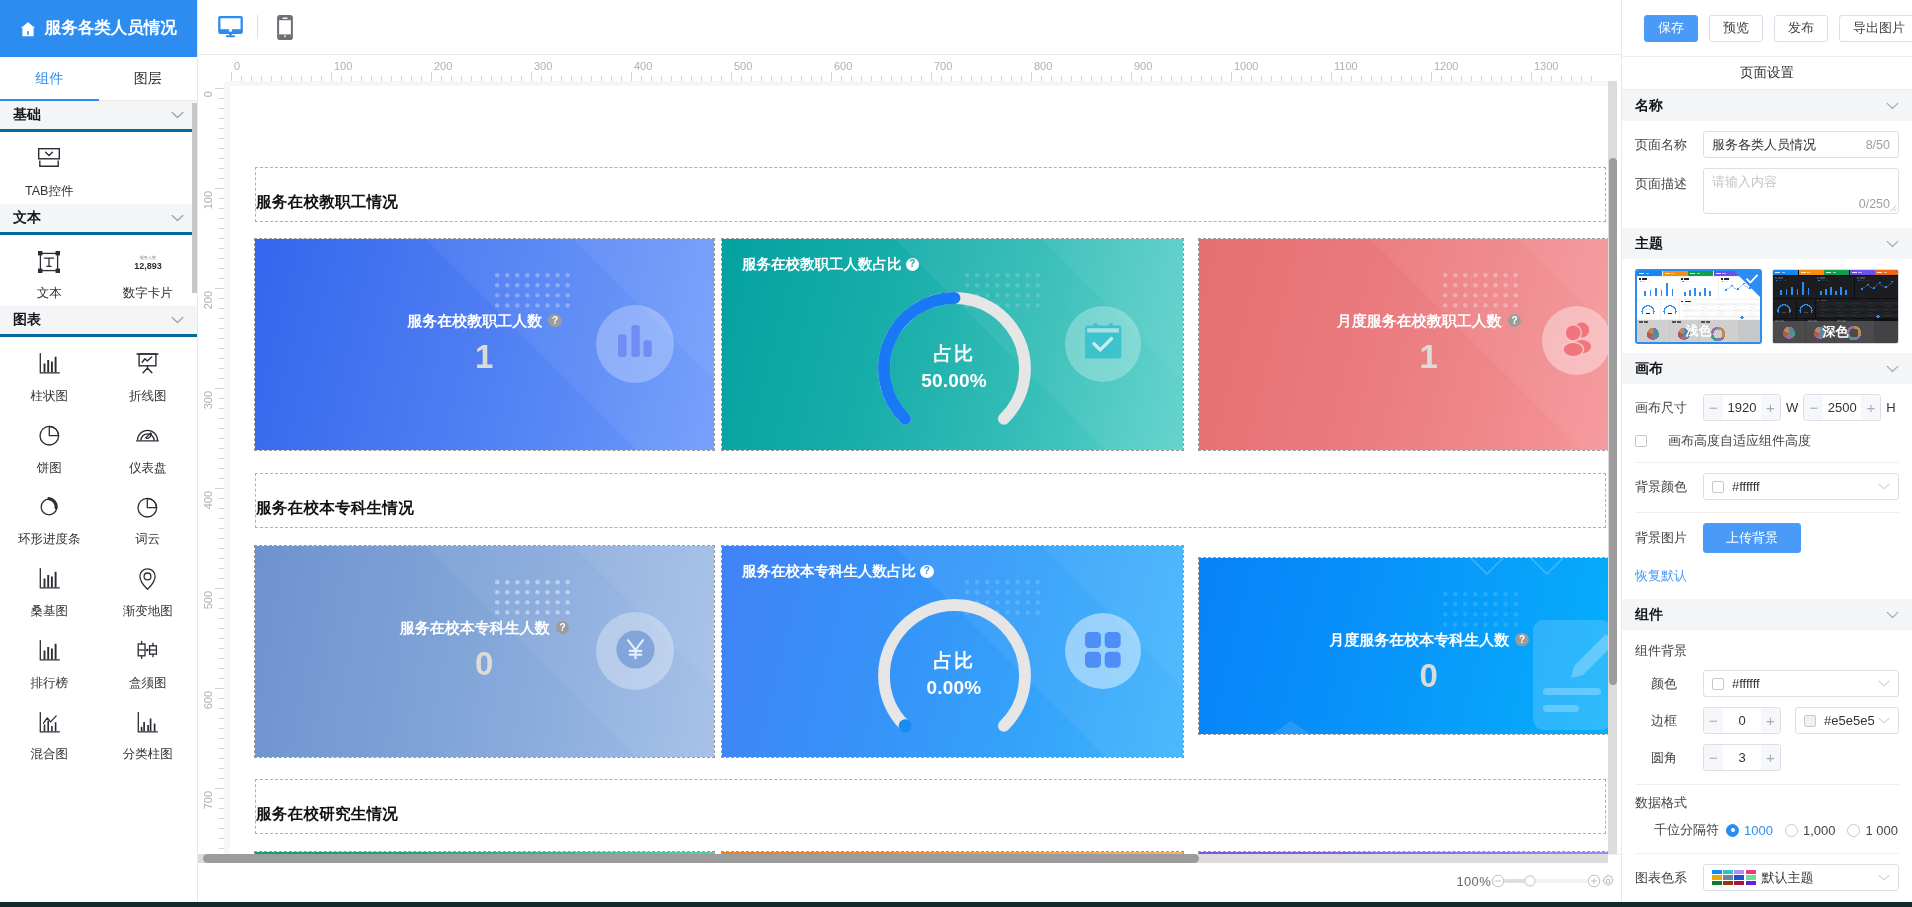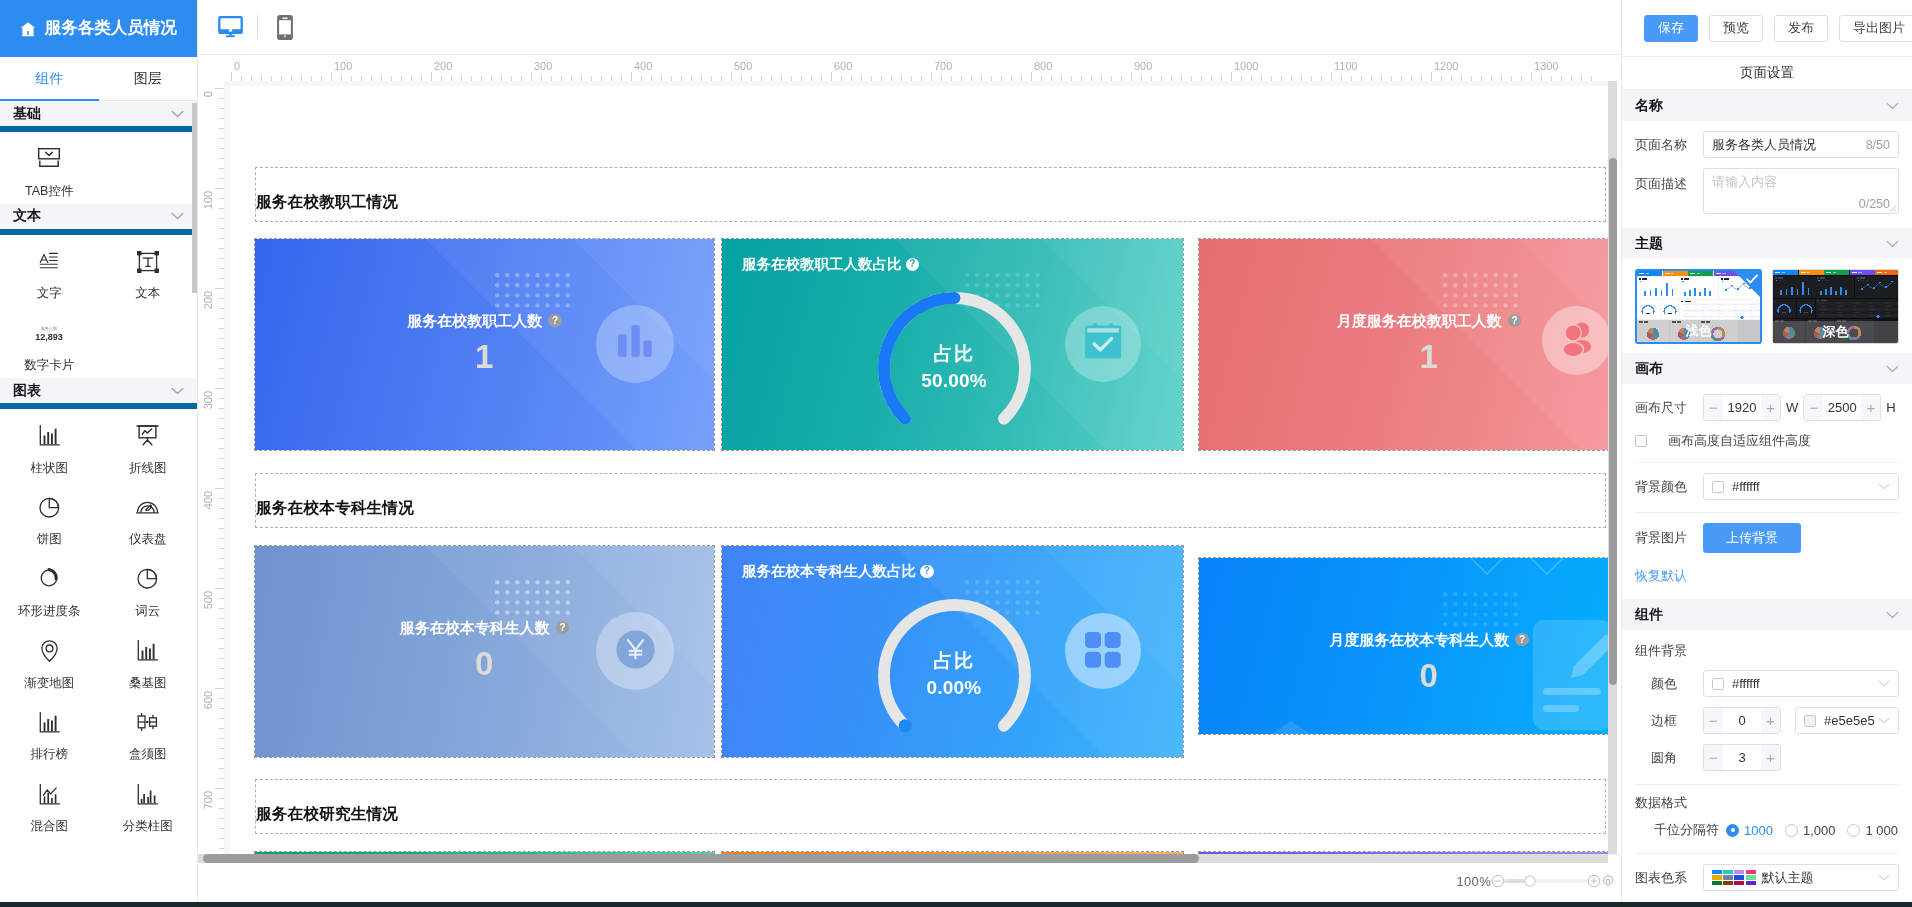--- a/index.html
+++ b/index.html
@@ -10,21 +10,21 @@
 
 
 #leftbar{position:absolute;left:0;top:0;width:198px;height:907px;background:#fff;border-right:1px solid #e8e8e8;overflow:hidden;}
 #brand{height:57px;background:#2d8cf0;display:flex;align-items:center;justify-content:center;gap:8.5px;}
 #brand .hicon{width:16px;height:16px;display:block;}
 #brand .btext{color:#fff;font-size:16.6px;font-weight:700;letter-spacing:-0.1px;line-height:1;}
 #tabs{height:44px;display:flex;border-bottom:1px solid #e8e8e8;background:#fff;position:relative;}
 #tabs .tab{flex:1;display:flex;align-items:center;justify-content:center;font-size:14px;color:#333;cursor:pointer;position:relative;}
 #tabs .tab.active{color:#2d8cf0;}
 #tabs .tab.active::after{content:"";position:absolute;left:0;right:0;bottom:-1px;height:2.5px;background:#2d8cf0;}
-.sec-head{height:31px;background:#f4f5f7;display:flex;align-items:center;padding:0 13px;font-size:14px;font-weight:700;color:#16181c;justify-content:space-between;border-bottom:6px solid #0369a1;}
+.sec-head{height:31px;background:#f4f5f7;display:flex;align-items:center;padding:0 13px;font-size:14px;font-weight:700;color:#16181c;justify-content:space-between;border-bottom:3px solid #0369a1;}
 .sec-head .chev{width:13px;height:8px;display:block;opacity:.55;}
 .grid2{display:flex;flex-wrap:wrap;}
 .citem{width:50%;height:71.7px;display:flex;flex-direction:column;align-items:center;justify-content:flex-start;padding-top:16px;cursor:pointer;}
 .citem .ic{height:24px;display:flex;justify-content:center;}
   .citem .lb{margin-top:12.5px;font-size:12.5px;color:#333;line-height:1;}
 #sb-scroll{position:absolute;right:0px;top:103px;width:5px;height:190px;background:#c7c7c7;border-radius:0;}
 
 
 #center{position:absolute;left:198px;top:0;right:291px;top:0;height:907px;background:#fff;}
 #topbar{height:55px;border-bottom:1px solid #e8e8e8;display:flex;align-items:center;padding-left:17px;gap:0;background:#fff;}
@@ -153,30 +153,20 @@
         </div>
         <div class="sec-head">
           <span>文本</span>
           <svg class="chev" viewBox="0 0 14 9">
             <path d="M1 1.6 7 7.3l6-5.7" fill="none" stroke="#606266" stroke-width="1.5" stroke-linecap="round" stroke-linejoin="round"></path>
           </svg>
         </div>
         <div class="grid2">
           <div class="citem">
             <div class="ic">
-              <svg width="20" height="18" viewBox="0 0 20 18">
-                <path d="M1.2 11.4 5 3.4l3.8 8M2.6 9.0h4.8" fill="none" stroke="#2b2f35" stroke-width="1.15" stroke-linecap="round" stroke-linejoin="round"></path>
-                <path d="M10.4 2.4h7.9M10.4 6.0h7.9M10.4 9.5h7.9" fill="none" stroke="#2b2f35" stroke-width="1.15" stroke-linecap="round"></path>
-                <path d="M1.2 13.2h17.1M1.2 16.7h17.1" fill="none" stroke="#2b2f35" stroke-width="1.15" stroke-linecap="round"></path>
-              </svg>
-            </div>
-            <div class="lb">文字</div>
-          </div>
-          <div class="citem">
-            <div class="ic">
               <svg width="22" height="22" viewBox="0 0 22 22">
                 <rect x="2.4" y="2.4" width="17.2" height="17.2" fill="none" stroke="#2b2f35" stroke-width="1.3"></rect>
                 <path d="M6.4 7.1h9.2M11 7.1v8.3M8.9 15.4h4.2" fill="none" stroke="#2b2f35" stroke-width="1.3" stroke-linecap="round"></path>
                 <rect x="0" y="0" width="4.4" height="4.4" fill="#2b2f35"></rect>
                 <rect x="17.6" y="0" width="4.4" height="4.4" fill="#2b2f35"></rect>
                 <rect x="0" y="17.6" width="4.4" height="4.4" fill="#2b2f35"></rect>
                 <rect x="17.6" y="17.6" width="4.4" height="4.4" fill="#2b2f35"></rect>
               </svg>
             </div>
             <div class="lb">文本</div>
@@ -251,35 +241,35 @@
             <div class="ic">
               <svg width="21" height="21" viewBox="0 0 21 21">
                 <circle cx="10.3" cy="10.7" r="9.3" fill="none" stroke="#2b2f35" stroke-width="1.3"></circle>
                 <path d="M10.3 10.7V1.4a9.3 9.3 0 0 1 9.3 9.3z" fill="none" stroke="#2b2f35" stroke-width="1.3" stroke-linejoin="round"></path>
               </svg>
             </div>
             <div class="lb">词云</div>
           </div>
           <div class="citem">
             <div class="ic">
+              <svg width="21" height="21" viewBox="0 0 21 21">
+                <path d="M1.3 .6v19.2h19.1" fill="none" stroke="#2b2f35" stroke-width="1.3" stroke-linecap="round"></path>
+                <path d="M5.5 19.2v-8.8M9.2 19.2v-12.3M12.9 19.2v-10.8M16.6 19.2v-15.4" fill="none" stroke="#2b2f35" stroke-width="1.9"></path>
+              </svg>
+            </div>
+            <div class="lb">桑基图</div>
+          </div>
+          <div class="citem">
+            <div class="ic">
               <svg width="19" height="22" viewBox="0 0 19 22">
                 <path d="M9.5 .9C5.3.9 1.9 4.2 1.9 8.4c0 5.5 7.6 12.8 7.6 12.8s7.6-7.3 7.6-12.8C17.1 4.2 13.7.9 9.5.9z" fill="none" stroke="#2b2f35" stroke-width="1.3" stroke-linejoin="round"></path>
                 <circle cx="9.5" cy="8.4" r="3.4" fill="none" stroke="#2b2f35" stroke-width="1.3"></circle>
               </svg>
             </div>
             <div class="lb">渐变地图</div>
-          </div>
-          <div class="citem">
-            <div class="ic">
-              <svg width="21" height="21" viewBox="0 0 21 21">
-                <path d="M1.3 .6v19.2h19.1" fill="none" stroke="#2b2f35" stroke-width="1.3" stroke-linecap="round"></path>
-                <path d="M5.5 19.2v-8.8M9.2 19.2v-12.3M12.9 19.2v-10.8M16.6 19.2v-15.4" fill="none" stroke="#2b2f35" stroke-width="1.9"></path>
-              </svg>
-            </div>
-            <div class="lb">桑基图</div>
           </div>
           <div class="citem">
             <div class="ic">
               <svg width="21" height="21" viewBox="0 0 21 21">
                 <path d="M1.3 .6v19.2h19.1" fill="none" stroke="#2b2f35" stroke-width="1.3" stroke-linecap="round"></path>
                 <path d="M5.5 19.2v-8.8M9.2 19.2v-12.3M12.9 19.2v-10.8M16.6 19.2v-15.4" fill="none" stroke="#2b2f35" stroke-width="1.9"></path>
               </svg>
             </div>
             <div class="lb">排行榜</div>
           </div>

